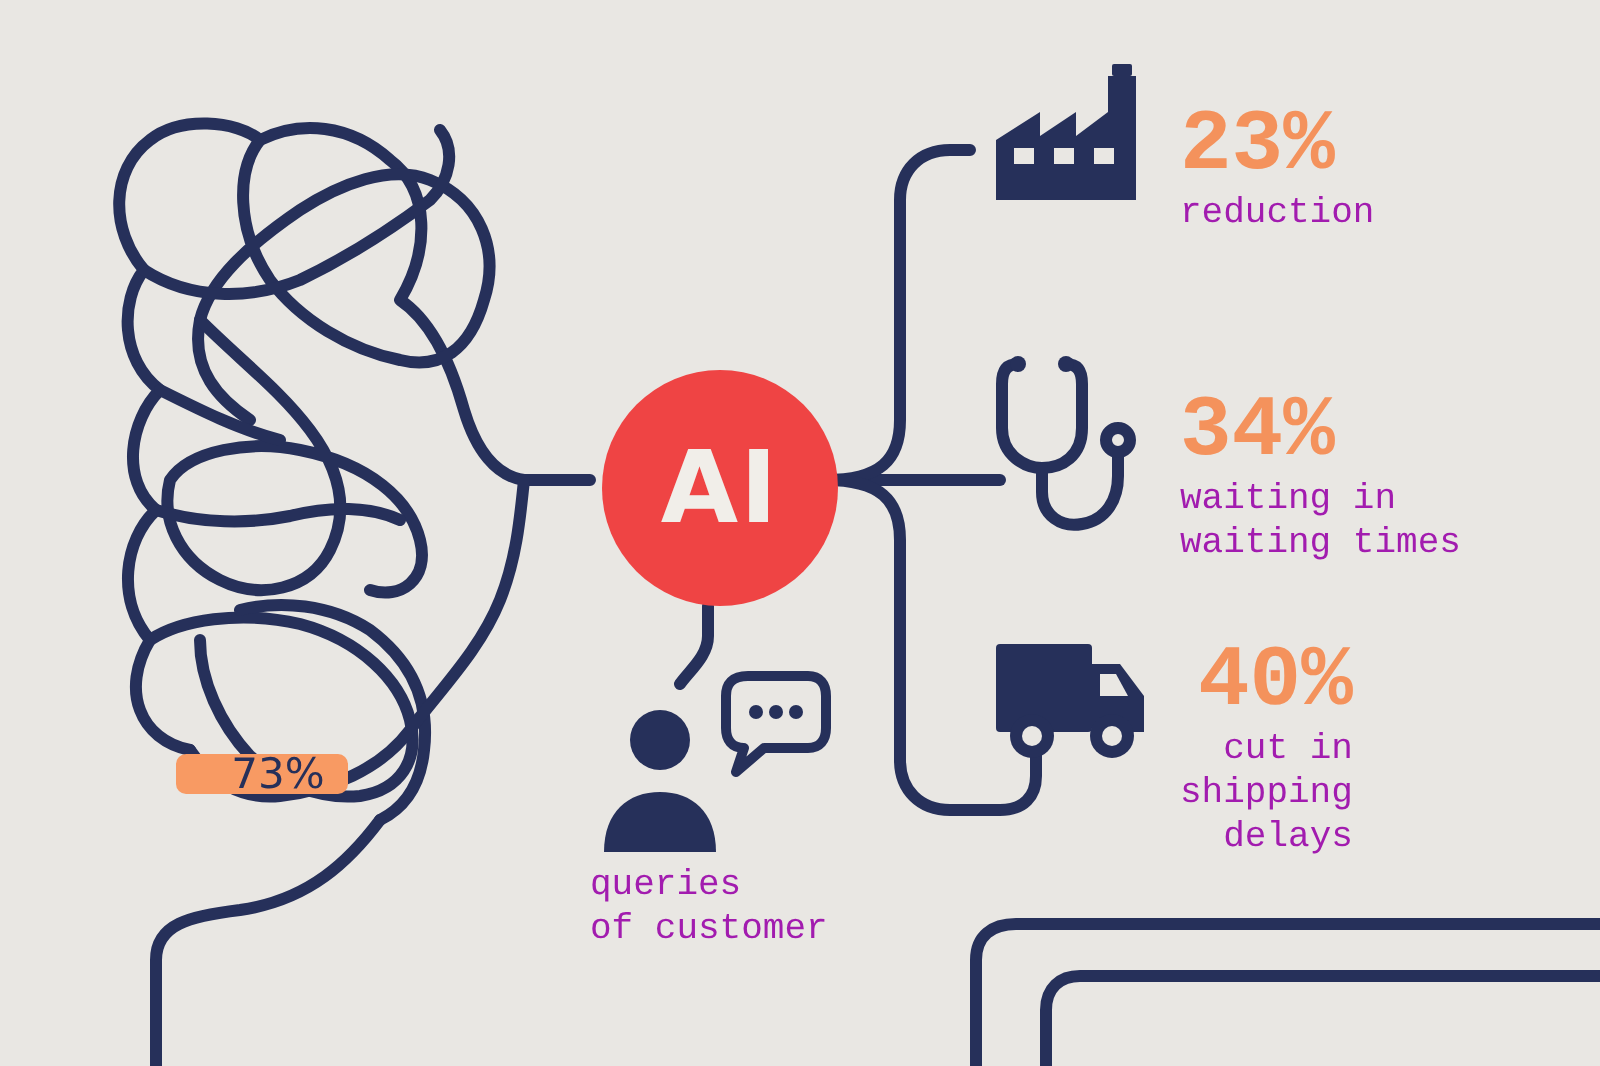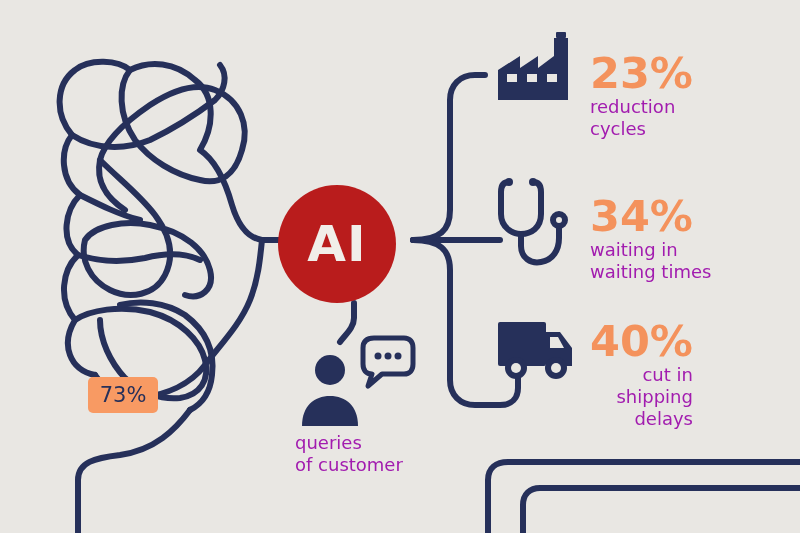--- a/index.html
+++ b/index.html
@@ -1,23 +1,23 @@
 <!DOCTYPE html>
 <html><head>
 <meta charset="utf-8">
 <style>
   html, body { margin:0; padding:0; }
   body { width:800px; height:533px; background:#e9e7e3; overflow:hidden; position:relative; font-family:"DejaVu Sans", "Liberation Sans", sans-serif; }
   svg.lines { position:absolute; left:0; top:0; }
-  .ai-circle { position:absolute; left:278px; top:185px; width:118px; height:118px; border-radius:50%; background:#b91c1c; display:flex; align-items:center; justify-content:center; }
+  .ai-circle { position:absolute; left:301px; top:185px; width:118px; height:118px; border-radius:50%; background:#ef4444; display:flex; align-items:center; justify-content:center; }
   .ai-circle span { color:#f1eee9; font-size:50px; font-weight:bold; letter-spacing:1px; }
-  .stat { position:absolute; }
+  .stat { position:absolute;font-family:Liberation Mono, monospace; }
   .stat .pct { color:#f4925c; font-size:43px; font-weight:bold; line-height:46px; letter-spacing:0px; }
   .stat .desc { color:#a21caf; font-size:18px; line-height:22px; }
-  .badge { position:absolute; left:88px; top:377px; width:70px; height:36px; background:#f89a63; border-radius:5px; display:flex; align-items:center; justify-content:center; color:#26305a; font-size:21px; }
+  .badge { position:absolute; left:88px; top:377px; width:70px; height:20px; background:#f89a63; border-radius:5px; display:flex; align-items:center; justify-content:center; color:#26305a; font-size:21px;padding-left:16px; }
   .icon { position:absolute; }
 </style>
 </head>
 <body>
 
 <svg class="lines" width="800" height="533" viewBox="0 0 800 533">
   <g fill="none" stroke="#26305a" stroke-width="6" stroke-linecap="round" stroke-linejoin="round">
 
     <path d="M295 240 L262 240 C248 238 238 225 232 205 C225 180 215 160 200 150 C215 125 215 95 195 80 C175 62 150 60 130 70 C118 60 90 58 75 70 C55 85 55 115 72 135 C60 150 60 180 80 195 C65 210 60 240 78 255 C62 270 58 300 75 320 C60 345 70 370 95 375"></path>
     <path d="M130 70 C118 85 118 115 135 140 C150 160 175 175 200 180 C220 185 235 175 242 150 C250 125 240 100 215 90 C195 82 170 92 150 105 C125 122 105 140 100 160 C95 185 110 200 125 210"></path>
@@ -93,21 +93,20 @@
     <circle cx="82" cy="26" r="3.5"></circle>
     <circle cx="92" cy="26" r="3.5"></circle>
     <circle cx="102" cy="26" r="3.5"></circle>
   </g>
 </svg>
 
 <div class="stat" style="left:590px; top:50px;">
   <div class="pct">23%</div>
   <div class="desc">
     <div>reduction</div>
-    <div>cycles</div>
   </div>
 </div>
 
 <div class="stat" style="left:590px; top:193px;">
   <div class="pct">34%</div>
   <div class="desc">
     <div>waiting in</div>
     <div>waiting times</div>
   </div>
 </div>

